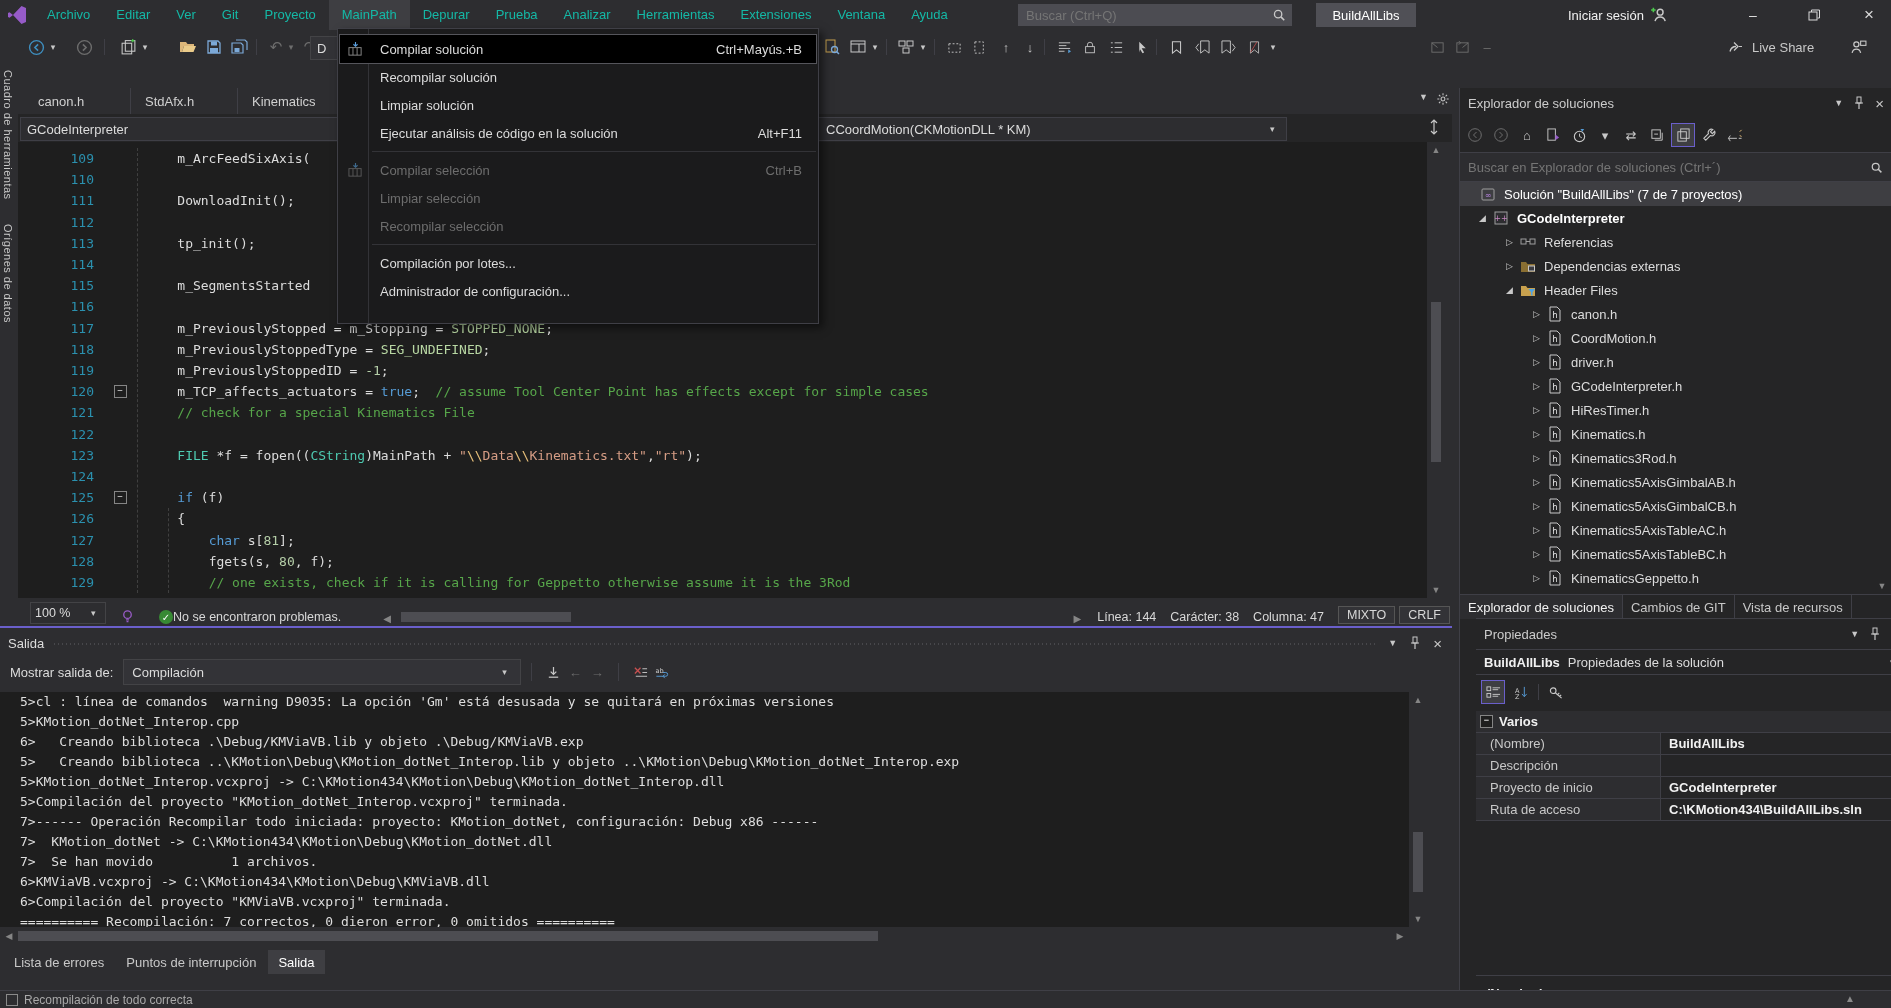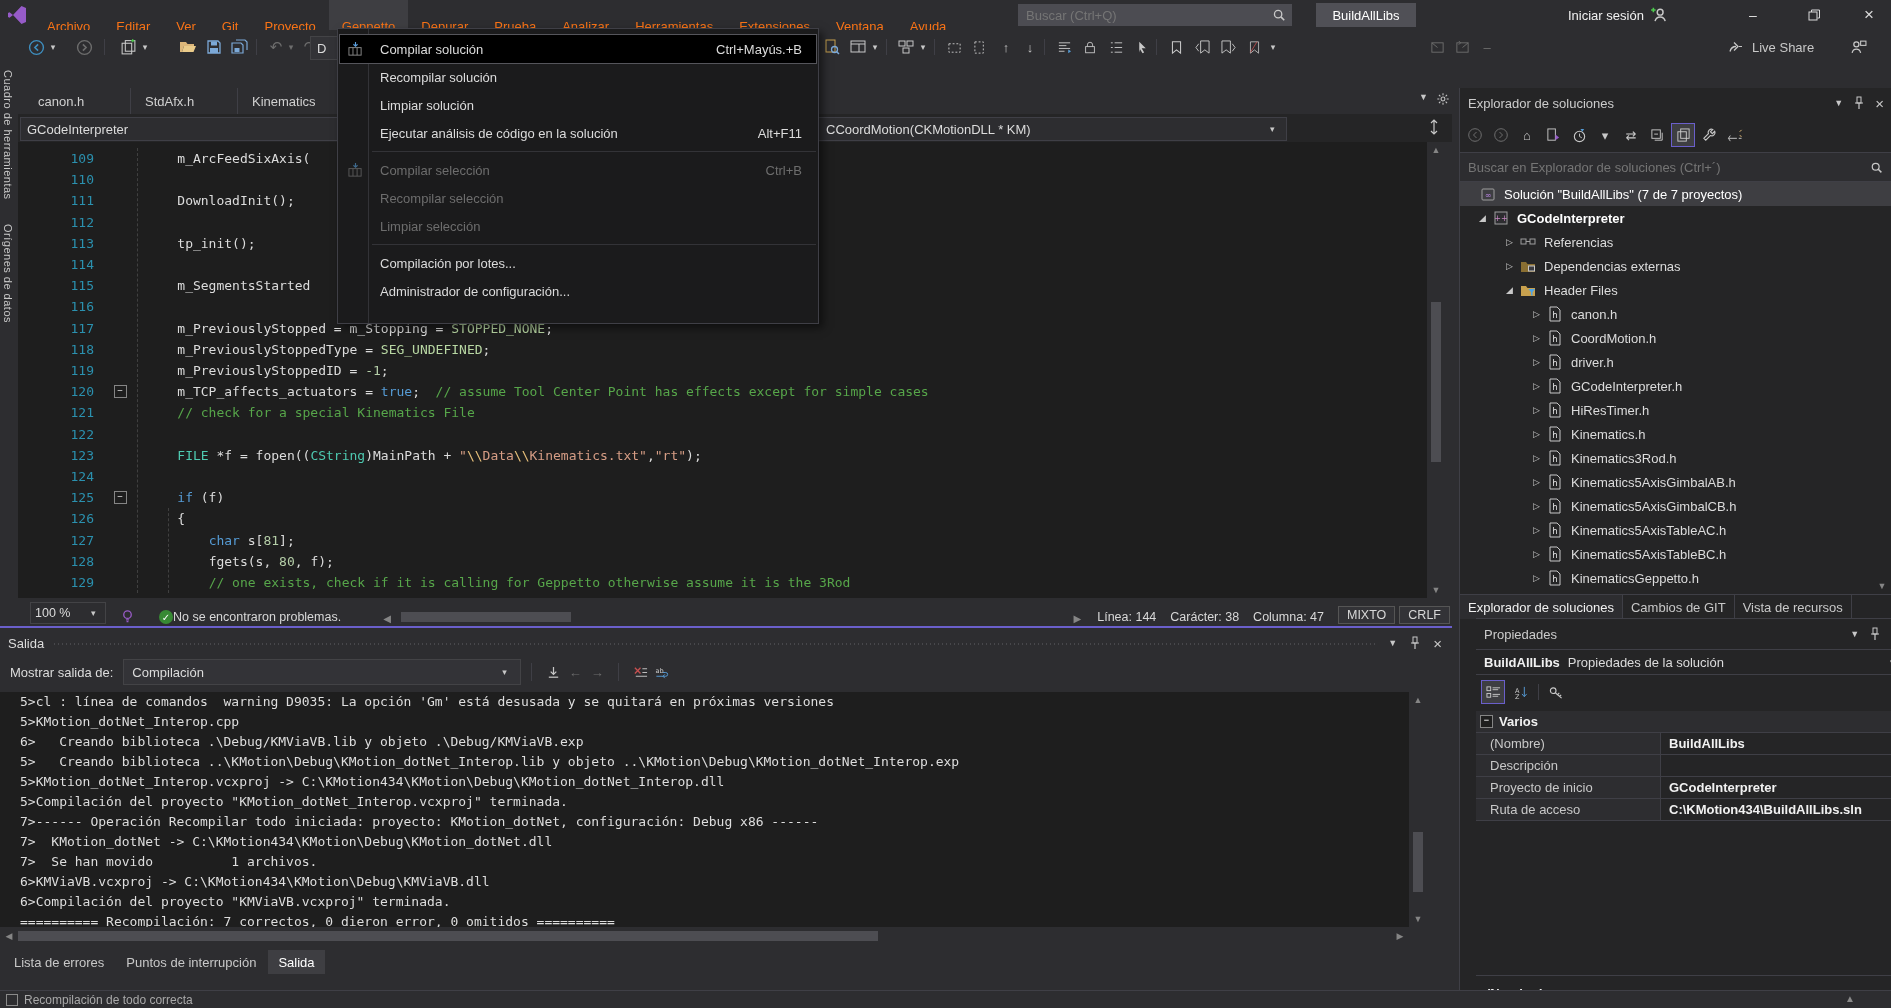--- a/index.html
+++ b/index.html
@@ -5,21 +5,21 @@
   html,body{margin:0;padding:0;background:#1a1a1a;}
   #root{position:relative;width:1891px;height:1008px;background:#2D2D30;overflow:hidden;
         font-family:"Liberation Sans",sans-serif;color:#F1F1F1;font-size:13px;}
   .abs{position:absolute;}
   .ic svg{display:block;}
   .ic{display:inline-flex;align-items:center;justify-content:center;}
 
   
   #titlebar{position:absolute;left:0;top:0;width:1891px;height:30px;background:#2D2D30;border-bottom:1px solid #333337;}
   #menubar{position:absolute;left:34px;top:0;height:30px;display:flex;}
-  .menu-item{padding:12px 13px;line-height:30px;color:#f97316;cursor:default;}
+  .menu-item{padding:0 13px;line-height:30px;color:#14b8a6;cursor:default;}
   .menu-item.active{background:#3E3E42;}
   #qsearch{position:absolute;left:1018px;top:4px;width:274px;height:22px;background:#4C4C52;display:flex;align-items:center;}
   #qsearch input{flex:1;background:transparent;border:0;outline:0;color:#ECECEC;font:13px "Liberation Sans",sans-serif;padding:0 8px;}
   #startupbox{position:absolute;left:1316px;top:3px;width:100px;height:24px;background:#505056;color:#FFF;display:flex;align-items:center;justify-content:center;}
   #signin{position:absolute;left:1568px;top:0;height:30px;display:flex;align-items:center;gap:6px;color:#F1F1F1;}
   .winbtn{position:absolute;top:0;width:44px;height:30px;display:flex;align-items:center;justify-content:center;color:#DADADA;font-size:14px;}
 
   
   #toolbar{position:absolute;left:0;top:30px;width:1891px;height:34px;background:#2D2D30;}
   .tb{position:absolute;top:7px;height:20px;width:20px;display:flex;align-items:center;justify-content:center;color:#C8C8C8;font-size:13px;}
@@ -127,21 +127,21 @@
       <svg width="22" height="22" viewBox="0 0 22 22">
           <path d="M15.5 2L7 10.9 3.5 8.2 2 9v4l1.5.8L7 11.1l8.5 8.9 4.5-2V4z" fill="#965BC8"></path>
         </svg>
     </span>
     <div id="menubar">
         <span class="menu-item">Archivo</span>
         <span class="menu-item">Editar</span>
         <span class="menu-item">Ver</span>
         <span class="menu-item">Git</span>
         <span class="menu-item">Proyecto</span>
-        <span class="menu-item active">Geppetto</span>
+        <span class="menu-item active">MainPath</span>
         <span class="menu-item">Depurar</span>
         <span class="menu-item">Prueba</span>
         <span class="menu-item">Analizar</span>
         <span class="menu-item">Herramientas</span>
         <span class="menu-item">Extensiones</span>
         <span class="menu-item">Ventana</span>
         <span class="menu-item">Ayuda</span>
       </div>
     <div id="qsearch">
       <input placeholder="Buscar (Ctrl+Q)" style="">
@@ -641,26 +641,26 @@
             <rect x="1" y="6" width="13" height="8" fill="none" stroke="#5A5A5A"></rect>
             <path d="M5.3 6v8M9.7 6v8" stroke="#5A5A5A"></path>
             <path d="M8 0v4M5.8 2.4L8 4.6l2.2-2.2" fill="none" stroke="#3E6A8E" stroke-width="1.2"></path>
           </svg>
         </span>
         <span class="mi-label">Compilar selección</span>
         <span class="mi-short">Ctrl+B</span>
       </div>
       <div class="menu-row dis">
         <span class="mi-icon"></span>
-        <span class="mi-label">Recompilar selección</span>
+        <span class="mi-label">Limpiar selección</span>
         <span class="mi-short"></span>
       </div>
       <div class="menu-row dis">
         <span class="mi-icon"></span>
-        <span class="mi-label">Limpiar selección</span>
+        <span class="mi-label">Recompilar selección</span>
         <span class="mi-short"></span>
       </div>
       <div class="menu-sep"></div>
       <div class="menu-row">
         <span class="mi-icon"></span>
         <span class="mi-label">Compilación por lotes...</span>
         <span class="mi-short"></span>
       </div>
       <div class="menu-row">
         <span class="mi-icon"></span>

